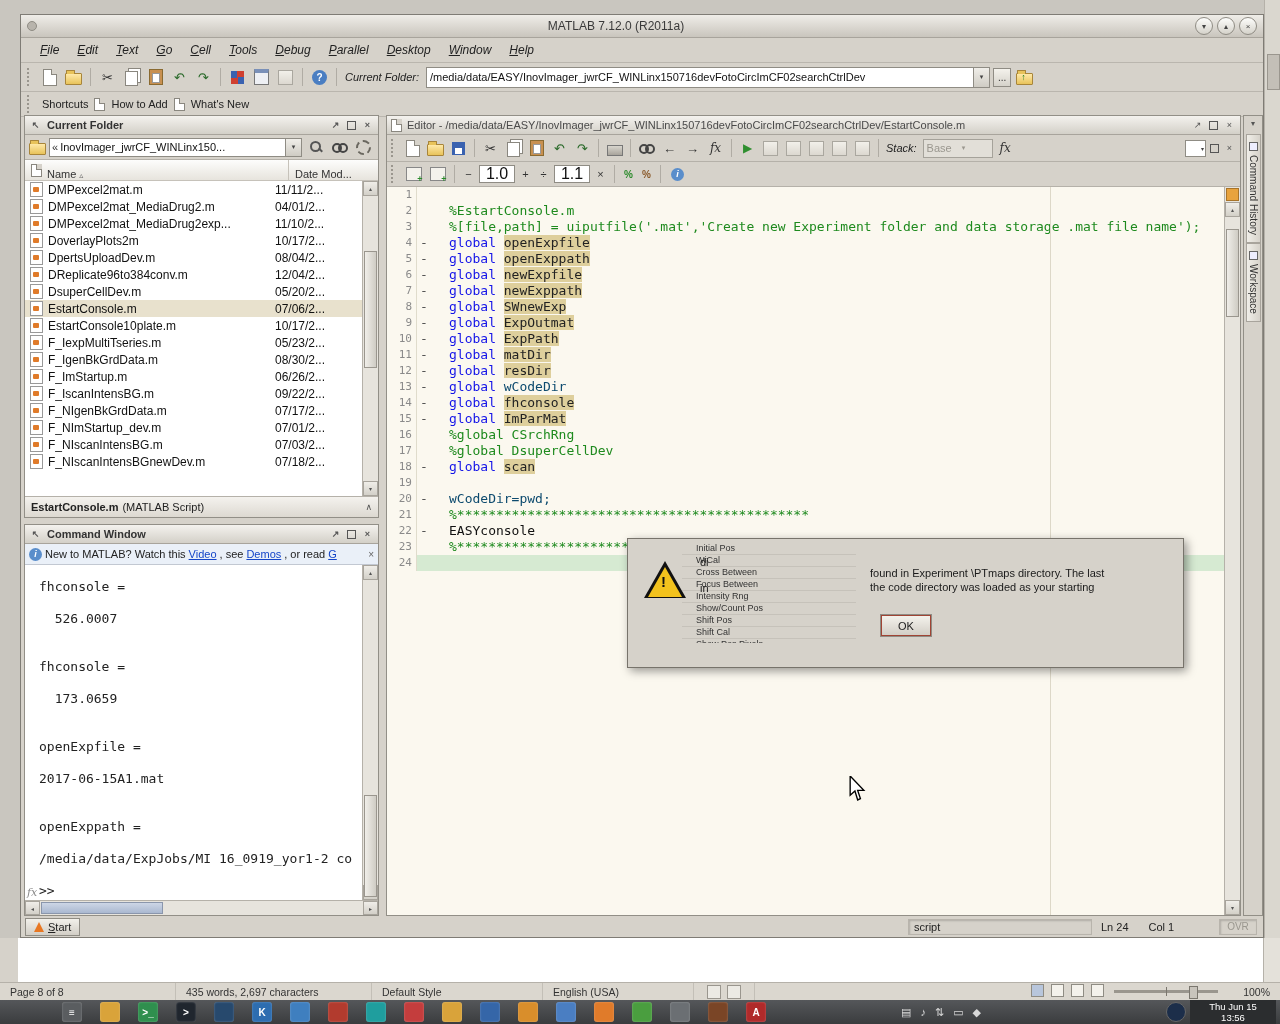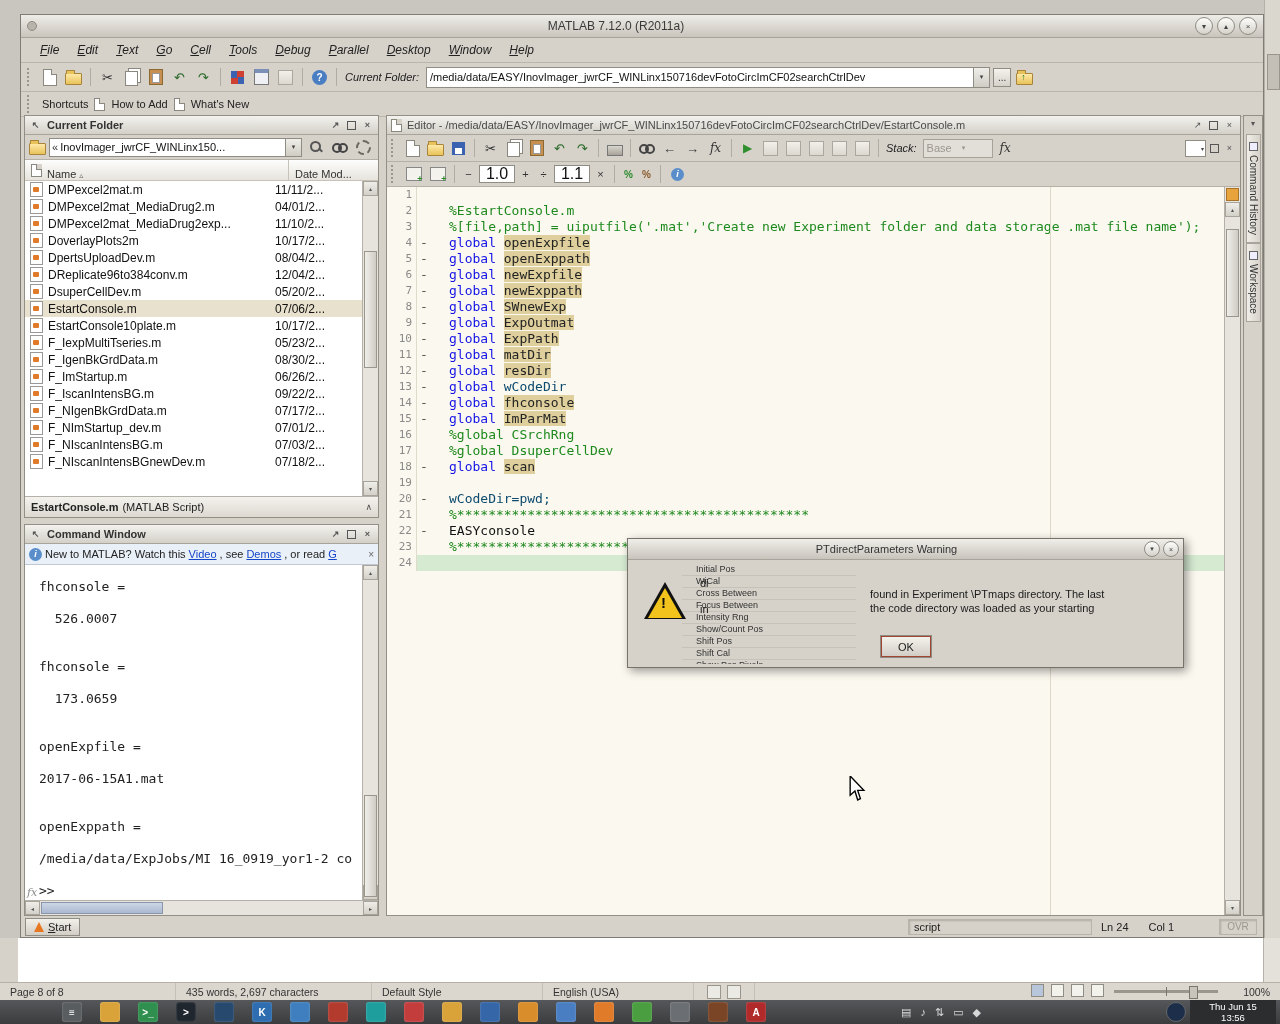--- a/index.html
+++ b/index.html
@@ -736,25 +736,20 @@
       <span class="script-box sunken">script</span>
       <span class="lncol">
         <span>Ln  24</span>
         <span>Col  1</span>
       </span>
       <span class="ovr-box sunken">OVR</span>
     </div>
   </div>
 
   <div class="dialog">
-    <div class="dlg-titlebar">
-      <span class="t">PTdirectParameters Warning</span>
-      <span class="dlg-circle">▾</span>
-      <span class="dlg-circle">×</span>
-    </div>
     <div class="dlg-body">
       <span class="warn-tri"></span>
       <span class="warn-tri-in"></span>
       <span class="warn-bang">!</span>
       <div class="dlg-list" id="dlg-list">
           <div class="dlg-item">Initial Pos</div>
           <div class="dlg-item">WiCal</div>
           <div class="dlg-item">Cross Between</div>
           <div class="dlg-item">Focus Between</div>
           <div class="dlg-item">Intensity Rng</div>

